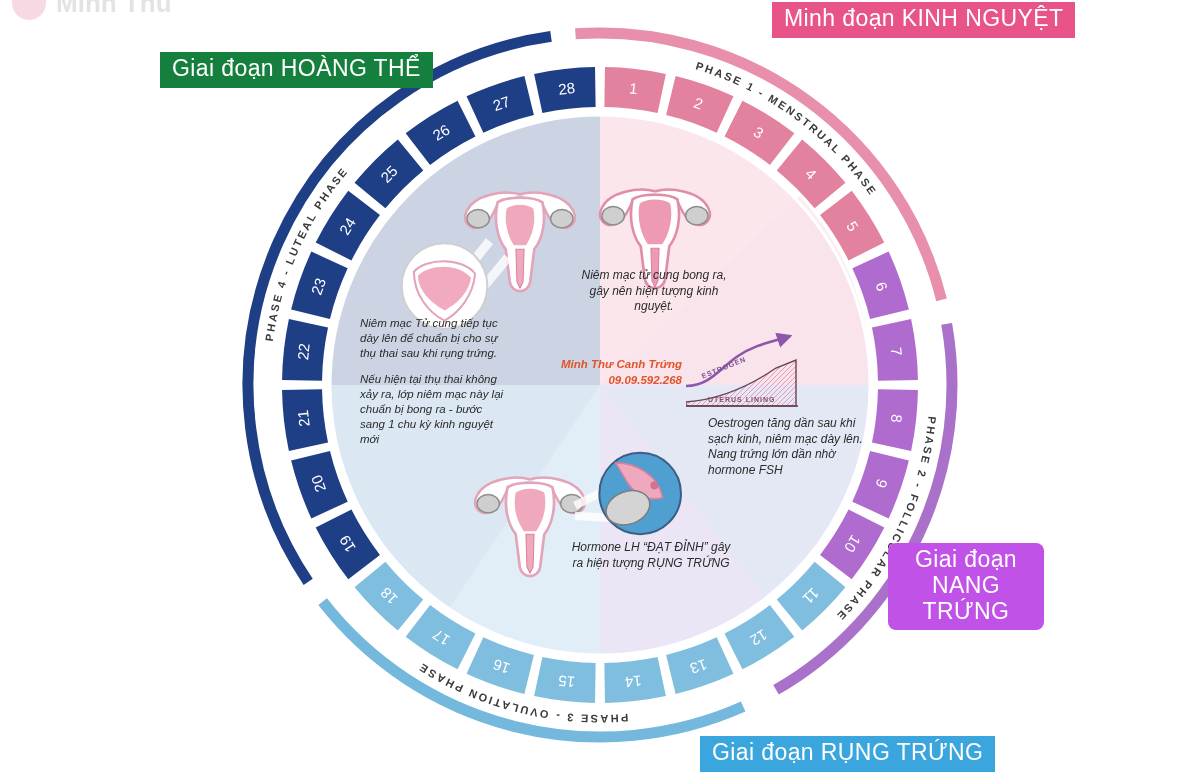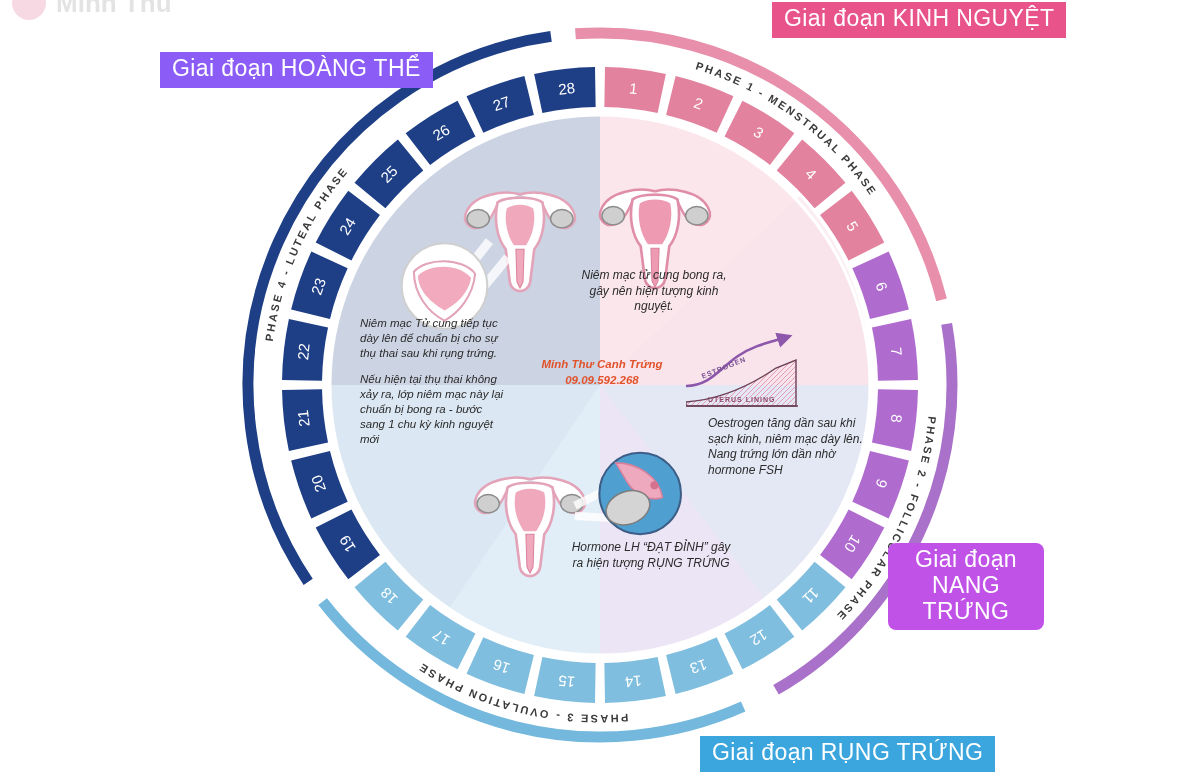--- a/index.html
+++ b/index.html
@@ -16,21 +16,21 @@
   .phase-label{
     position:absolute;
     color:#ffffff;
     font-size:23px;
     letter-spacing:.4px;
     padding:4px 12px 6px 12px;
     line-height:1.12;
     white-space:pre-line;
     box-sizing:border-box;
   }
-  .lbl-luteal{left:160px;top:52px;background:#8b5cf6;}
+  .lbl-luteal{left:160px;top:52px;background:#15803d;}
   .lbl-menstrual{left:772px;top:2px;background:#e8538a;}
   .lbl-follicular{left:888px;top:543px;background:#c152e8;text-align:center;width:156px;border-radius:8px;}
   .lbl-ovulation{left:700px;top:736px;background:#3aa6dd;}
 
   .ctext{
     position:absolute;
     font-style:italic;
     color:#2b2b2b;
     line-height:1.3;
   }
@@ -38,21 +38,21 @@
   .txt-luteal p{margin:0 0 11px 4px;}
   .txt-menstrual{left:580px;top:268px;width:148px;font-size:12px;font-weight:normal;text-align:center;}
   .txt-follicular{left:708px;top:416px;width:160px;font-size:12px;text-align:left;}
   .txt-ovulation{left:570px;top:540px;width:162px;font-size:12px;font-weight:normal;text-align:center;}
 
   .brand{
     position:absolute;left:522px;top:357px;width:160px;
     font-size:11.5px;font-weight:bold;font-style:italic;
     color:#e2522b;text-align:center;line-height:1.35;
   }
-  .brand span{display:block;}
+  .brand span{display:block;text-align:right;}
 
   .logo-ghost{
     position:absolute;left:10px;top:-22px;width:250px;height:42px;
     opacity:.18;
   }
   .logo-ghost .dot{
     position:absolute;left:2px;top:8px;width:34px;height:34px;border-radius:50%;
     background:#d8356d;
   }
   .logo-ghost .wd{
@@ -242,21 +242,21 @@
     <svg viewBox="0 0 124 104">
       <path d="M0,80 C24,80 34,62 52,50 C70,38 86,36 104,30" fill="none" stroke="#8d57ab" stroke-width="2.6" marker-end="url(#arrowP)"></path>
       <path d="M0,96 C28,94 58,84 90,62 L110,54 L110,100 L0,100 Z" fill="url(#hatch)" stroke="#6b4156" stroke-width="1.4"></path>
       <line x1="0" y1="100" x2="112" y2="100" stroke="#6b4156" stroke-width="1.4"></line>
     </svg>
   </div>
   <div class="mini-cap cap-estrogen">ESTROGEN</div>
   <div class="mini-cap cap-lining">UTERUS LINING</div>
 
   <div class="phase-label lbl-luteal">Giai đoạn HOÀNG THỂ</div>
-  <div class="phase-label lbl-menstrual">Giai đoạn KINH NGUYỆT</div>
+  <div class="phase-label lbl-menstrual">Minh đoạn KINH NGUYỆT</div>
   <div class="phase-label lbl-follicular">Giai đoạn NANG
 TRỨNG</div>
   <div class="phase-label lbl-ovulation">Giai đoạn RỤNG TRỨNG</div>
 
   <div class="ctext txt-luteal">
     <p>Niêm mạc Tử cung tiếp tục dày lên để chuẩn bị cho sự thụ thai sau khi rụng trứng.</p>
     <p>Nếu hiện tại thụ thai không xảy ra, lớp niêm mạc này lại chuẩn bị bong ra - bước sang 1 chu kỳ kinh nguyệt mới</p>
   </div>
   <div class="ctext txt-menstrual">Niêm mạc tử cung bong ra, gây nên hiện tượng kinh nguyệt.</div>
   <div class="ctext txt-follicular">Oestrogen tăng dần sau khi sạch kinh, niêm mạc dày lên. Nang trứng lớn dần nhờ hormone FSH</div>

